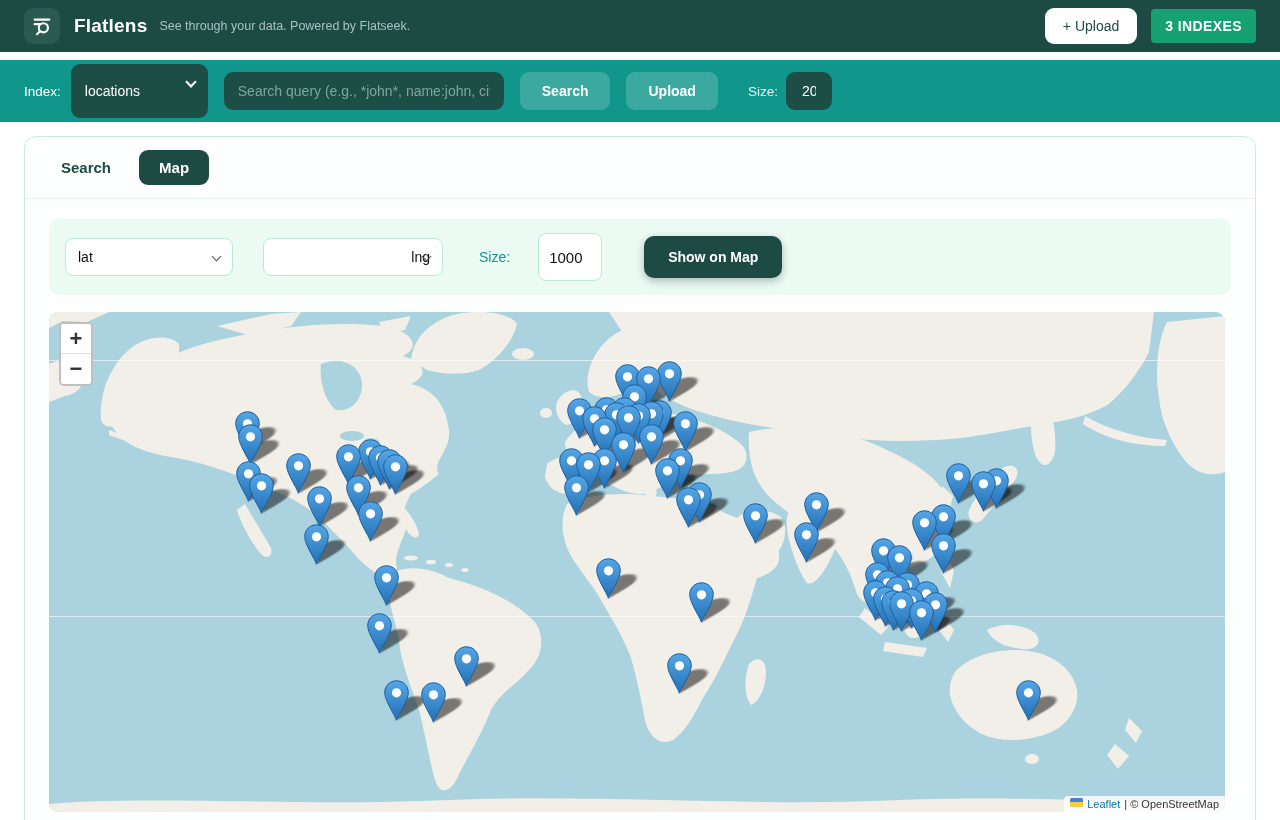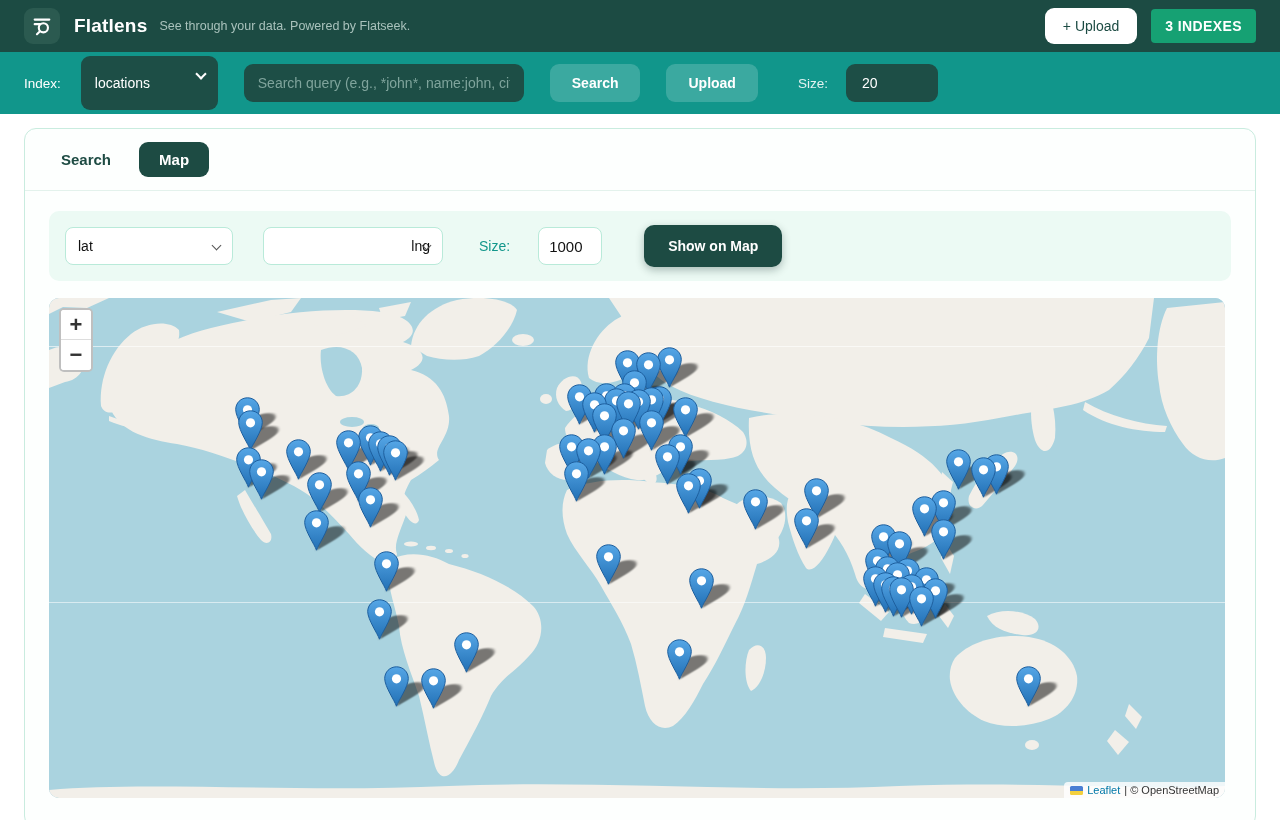--- a/index.html
+++ b/index.html
@@ -14,37 +14,37 @@
   .brand { color:#fff; font-size:19px; font-weight:bold; letter-spacing:.2px; }
   .tagline { color:#a9c2bc; font-size:12.5px; margin-left:-2px; }
   .header-spacer { flex:1; }
   .upload-btn { background:#fff; color:#1c4b43; font-weight:normal; font-size:14px;
     border:none; border-radius:9px; padding:10px 18px; cursor:pointer; }
   .indexes-badge { background:#16a173; color:#fff; font-weight:bold; font-size:14px;
     border-radius:4px; padding:9px 14px; letter-spacing:.4px; }
 
   
   .query-bar { height:62px; background:#11968b; display:flex; align-items:center;
-    padding:9px 24px; gap:18px; }
+    padding:9px 24px; gap:8px;margin-top:8px; }
   .qb-label { color:#fff; font-size:13.5px; margin-right:2px; }
   .dark-select { position:relative; background:#1d4e46; color:#fff; border-radius:9px;
     height:54px; width:137px; display:flex; align-items:center; padding:0 14px;
     font-size:14px; cursor:pointer; }
   .dark-select .caret { position:absolute; right:13px; top:14px; width:8px; height:8px;
     border-right:2px solid #fff; border-bottom:2px solid #fff; transform:rotate(45deg); }
   .qb-search-input { background:#1d4e46; border:none; outline:none; border-radius:9px;
     height:38px; width:280px; margin-left:8px; color:#e7f2ef; font-size:14px;
     padding:0 14px; }
   .qb-search-input::placeholder { color:#7fa49c; }
   .qb-btn { background:rgba(255,255,255,0.18); color:#fff; font-weight:bold;
     font-size:14px; border:none; border-radius:9px; height:38px; padding:0 22px;
     margin-left:8px; cursor:pointer; }
   .qb-size-label { color:rgba(255,255,255,0.88); font-size:13.5px; margin-left:22px; }
   .qb-size-input { background:#1d4e46; border:none; outline:none; border-radius:9px;
-    height:38px; width:92px; color:#fff; font-size:14px; padding:0 16px; }
+    height:38px; width:46px; color:#fff; font-size:14px; padding:0 16px; }
 
   
   .card { margin:14px 24px 0 24px; border:1px solid #c9ecdf; border-radius:12px;
     background:#fdfffe; height:700px; }
   .tab-row { display:flex; align-items:center; gap:8px; padding:13px 16px;
     border-bottom:1px solid #e3f2ec; }
   .tab { color:#1d4b43; font-size:15px; font-weight:bold; padding:9px 20px;
     border-radius:9px; cursor:pointer; background:transparent; border:none; }
   .tab.active { background:#1d4b43; color:#ffffff; }
 
@@ -52,21 +52,21 @@
   .controls-panel { margin:20px 24px 0 24px; background:#ecfaf4; border-radius:10px;
     padding:14px 16px; display:flex; align-items:center; gap:28px; }
   .light-select { position:relative; background:#fff; border:1px solid #b9ead9;
     border-radius:8px; height:38px; display:flex; align-items:center; padding:0 12px;
     font-size:14px; color:#111; cursor:pointer; }
   .light-select .caret { position:absolute; right:12px; top:14px; width:7px; height:7px;
     border-right:1.8px solid #555; border-bottom:1.8px solid #555; transform:rotate(45deg); }
   .sel-lat { width:168px; } .sel-lng { width:180px; margin-left:2px;justify-content:flex-end; }
   .cp-size-label { color:#12978b; font-size:14px; margin-left:8px; }
   .cp-size-input { background:#fff; border:1px solid #b9ead9; border-radius:8px;
-    height:38px; width:64px; font-size:15px; color:#111; padding:0 10px; outline:none; }
+    height:48px; width:64px; font-size:15px; color:#111; padding:0 10px; outline:none; }
   .show-map-btn { background:#1d4b43; color:#fff; font-weight:bold; font-size:14px;
     border:none; border-radius:10px; height:42px; padding:0 24px; margin-left:14px;
     cursor:pointer; box-shadow:0 3px 8px rgba(10,40,35,.3); }
 
   
   .map-wrap { position:relative; margin:17px 24px 0 24px; width:1176px; height:500px;
     border-radius:10px; overflow:hidden; background:#aad3df; }
   .map-svg { position:absolute; inset:0; }
   .layer { position:absolute; inset:0; }
   .marker-shadow { position:absolute; width:25px; height:41px;
@@ -77,21 +77,21 @@
   .zoom-ctrl { position:absolute; top:10px; left:10px; width:34px;
     border:2px solid rgba(0,0,0,0.25); border-radius:5px; overflow:hidden;
     background:#fff; z-index:20; }
   .zoom-btn { display:block; width:30px; height:30px; background:#fff; border:none;
     font-size:22px; font-weight:bold; color:#333; line-height:28px; text-align:center;
     cursor:pointer; font-family:"Liberation Sans",sans-serif; }
   .zoom-btn:first-child { border-bottom:1px solid #ddd; }
 
   .attribution { position:absolute; right:0; bottom:0; background:rgba(255,255,255,0.82);
     font-size:11px; color:#333; padding:2px 6px 2px 6px; z-index:20; border-top-left-radius:4px;
-    display:flex; align-items:center; gap:4px; }
+    display:flex; align-items:flex-start; gap:4px; }
   .ua-flag { display:inline-block; width:13px; height:9px; border-radius:1.5px;
     background:linear-gradient(to bottom,#4a7fd4 50%,#f3d03e 50%); }
   .leaflet-link { color:#0078a8; text-decoration:none; }
 </style>
 </head>
 <body>
 
 <div class="header">
   <div class="logo-box">
     <svg width="22" height="22" viewBox="0 0 24 24">

